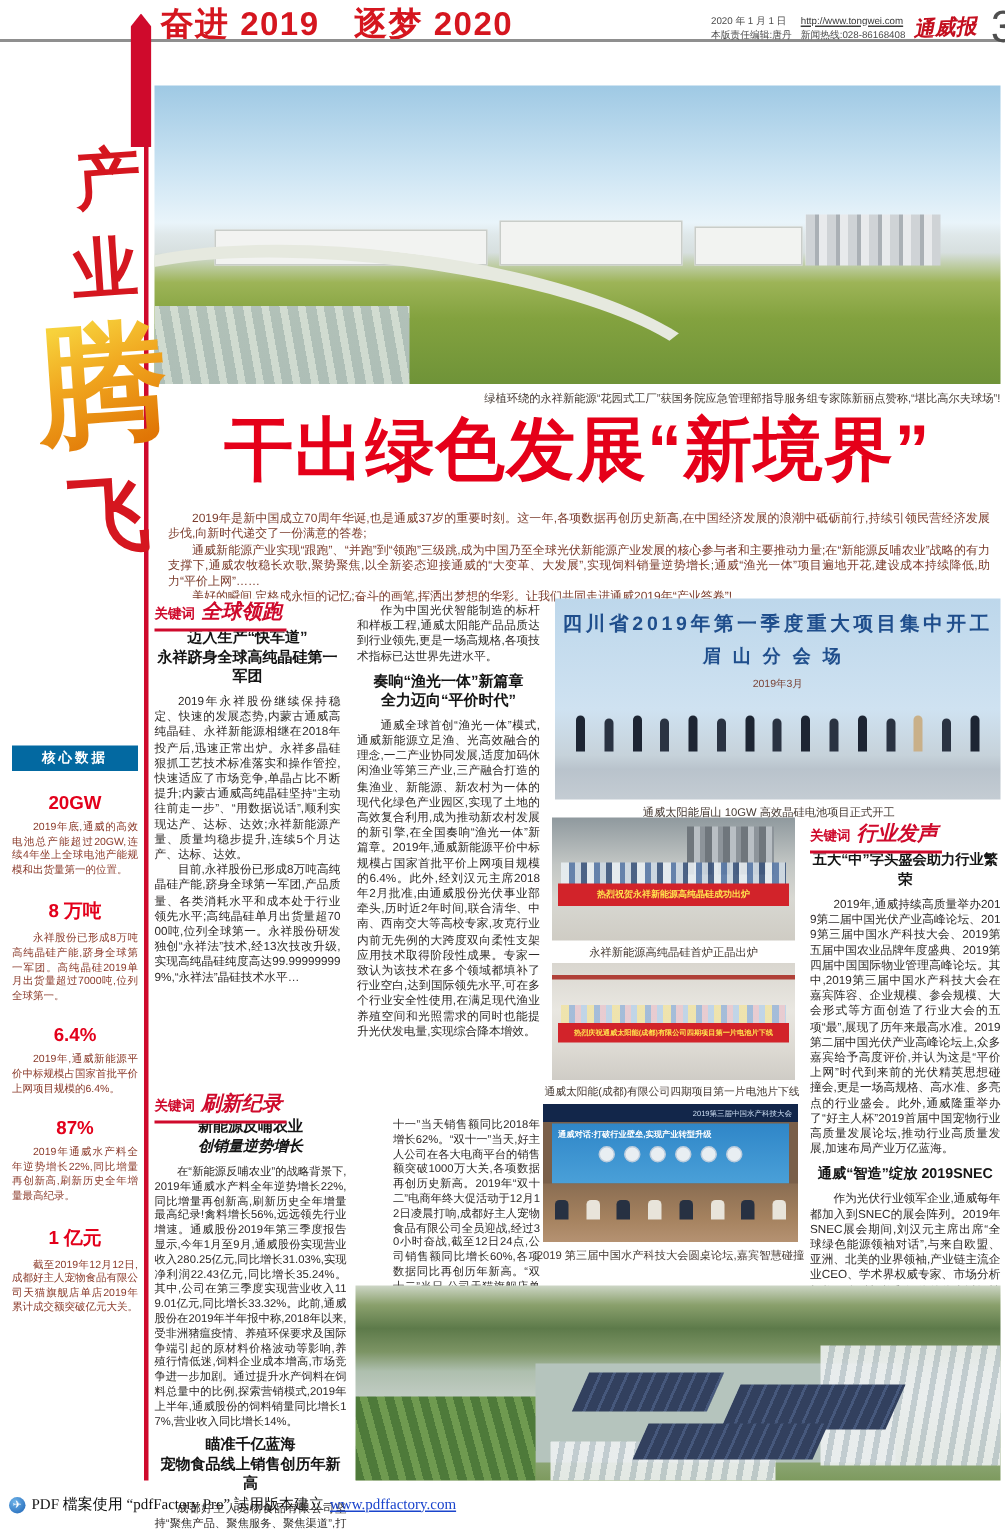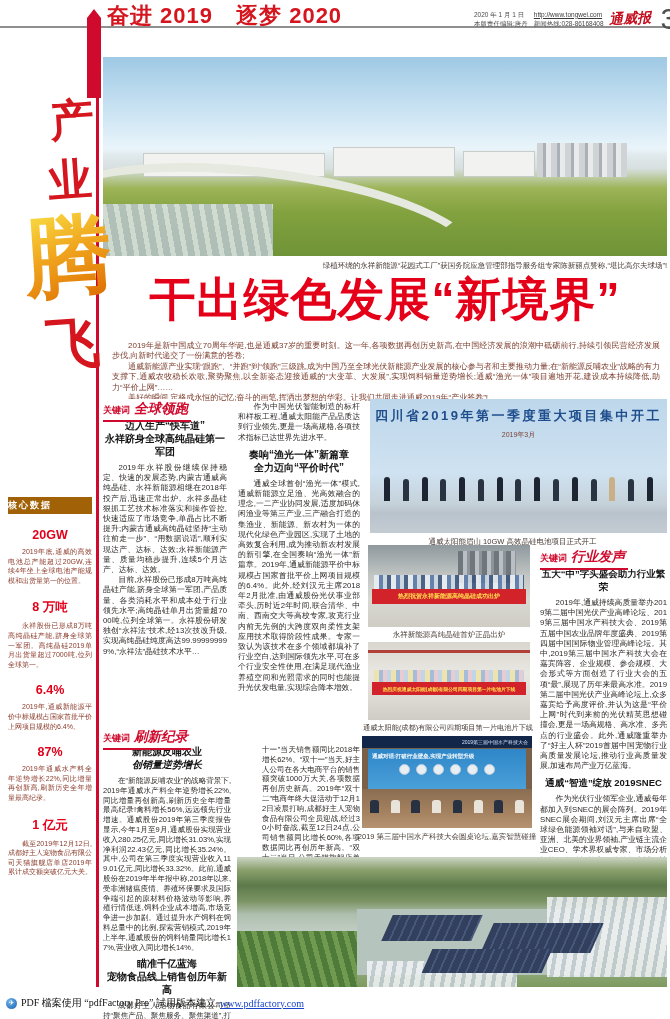--- a/index.html
+++ b/index.html
@@ -24,21 +24,21 @@
   .cal{position:absolute;font-family:"DejaVu Serif",serif;font-weight:bold;color:#d5161f;
     transform:rotate(-4deg);z-index:3;line-height:1;}
   .cal-chan{left:50px;top:98px;font-size:44px;}
   .cal-ye{left:48px;top:158px;font-size:44px;}
   .cal-teng{left:24px;top:212px;font-size:88px;
     background:linear-gradient(160deg,#f7d23c 10%,#f0a51e 45%,#e07505 90%);
     -webkit-background-clip:text;background-clip:text;color:transparent;}
   .cal-fei{left:46px;top:316px;font-size:54px;}
   
   .coredata{position:absolute;left:8px;top:497px;width:84px;}
-  .cd-header{background:#a16207;color:#fff;text-align:left;font-size:9px;font-weight:bold;
+  .cd-header{background:#0369a1;color:#fff;text-align:center;font-size:9px;font-weight:bold;
     padding:2px 0;letter-spacing:2px;}
   .cd-value{color:#e3001b;font-weight:900;font-size:12.5px;text-align:center;margin:14px 0 5px;}
   .cd-text{font-size:7px;line-height:9.6px;color:#8b3a2a;text-align:justify;word-break:break-all;
     text-indent:2em;}
   
   .hero{position:absolute;left:103px;top:57px;width:564px;height:199px;overflow:hidden;
     background:linear-gradient(180deg,#9fc9e4 0%,#cfe6f4 30%,#e9f4fa 46%,#dfe8ea 50%,#d7dfdf 56%,#9db457 66%,#83a23f 78%,#6f9338 100%);}
   .hero .bldg{position:absolute;background:#f2f3f1;border:0.5px solid #c9cdc9;}
   .hero .towers{position:absolute;right:40px;top:86px;width:90px;height:34px;
     background:repeating-linear-gradient(90deg,#cfd3d6 0 6px,#aab0b5 6px 9px,#e8eaec 9px 14px);}
@@ -189,20 +189,21 @@
 
   <div class="flow" style="left:238px;top:402px;width:122px;">
     <p>作为中国光伏智能制造的标杆和样板工程,通威太阳能产品品质达到行业领先,更是一场高规格,各项技术指标已达世界先进水平。</p>
     <p class="sub-head">奏响“渔光一体”新篇章</p>
     <p class="sub-head" style="margin-top:-5px!important;">全力迈向“平价时代”</p>
     <p>通威全球首创“渔光一体”模式,通威新能源立足渔、光高效融合的理念,一二产业协同发展,适度加码休闲渔业等第三产业,三产融合打造的集渔业、新能源、新农村为一体的现代化绿色产业园区,实现了土地的高效复合利用,成为推动新农村发展的新引擎,在全国奏响“渔光一体”新篇章。2019年,通威新能源平价中标规模占国家首批平价上网项目规模的6.4%。此外,经刘汉元主席2018年2月批准,由通威股份光伏事业部牵头,历时近2年时间,联合清华、中南、西南交大等高校专家,攻克行业内前无先例的大跨度双向柔性支架应用技术取得阶段性成果。专家一致认为该技术在多个领域都填补了行业空白,达到国际领先水平,可在多个行业安全性使用,在满足现代渔业养殖空间和光照需求的同时也能提升光伏发电量,实现综合降本增效。</p>
   </div>
 
   <div class="photo ph-a">
     <div class="t1">四川省2019年第一季度重大项目集中开工</div>
+    <div class="t2">眉山分会场</div>
     <div class="t3">2019年3月</div>
     <div class="officials">
       <span></span>
         <span></span>
         <span></span>
         <span></span>
         <span></span>
         <span></span>
         <span></span>
         <span></span>

